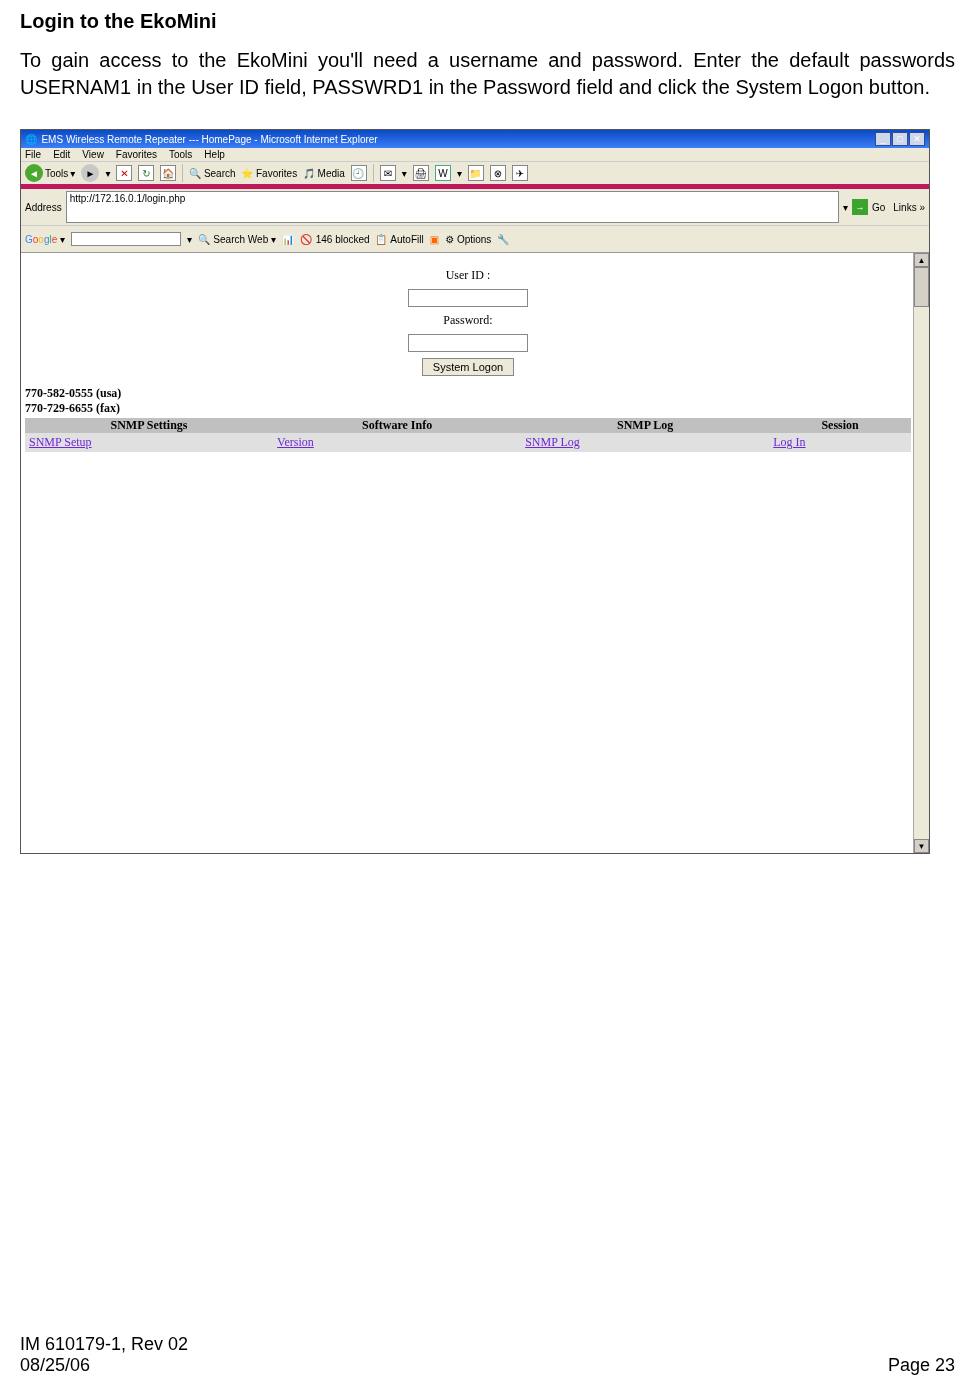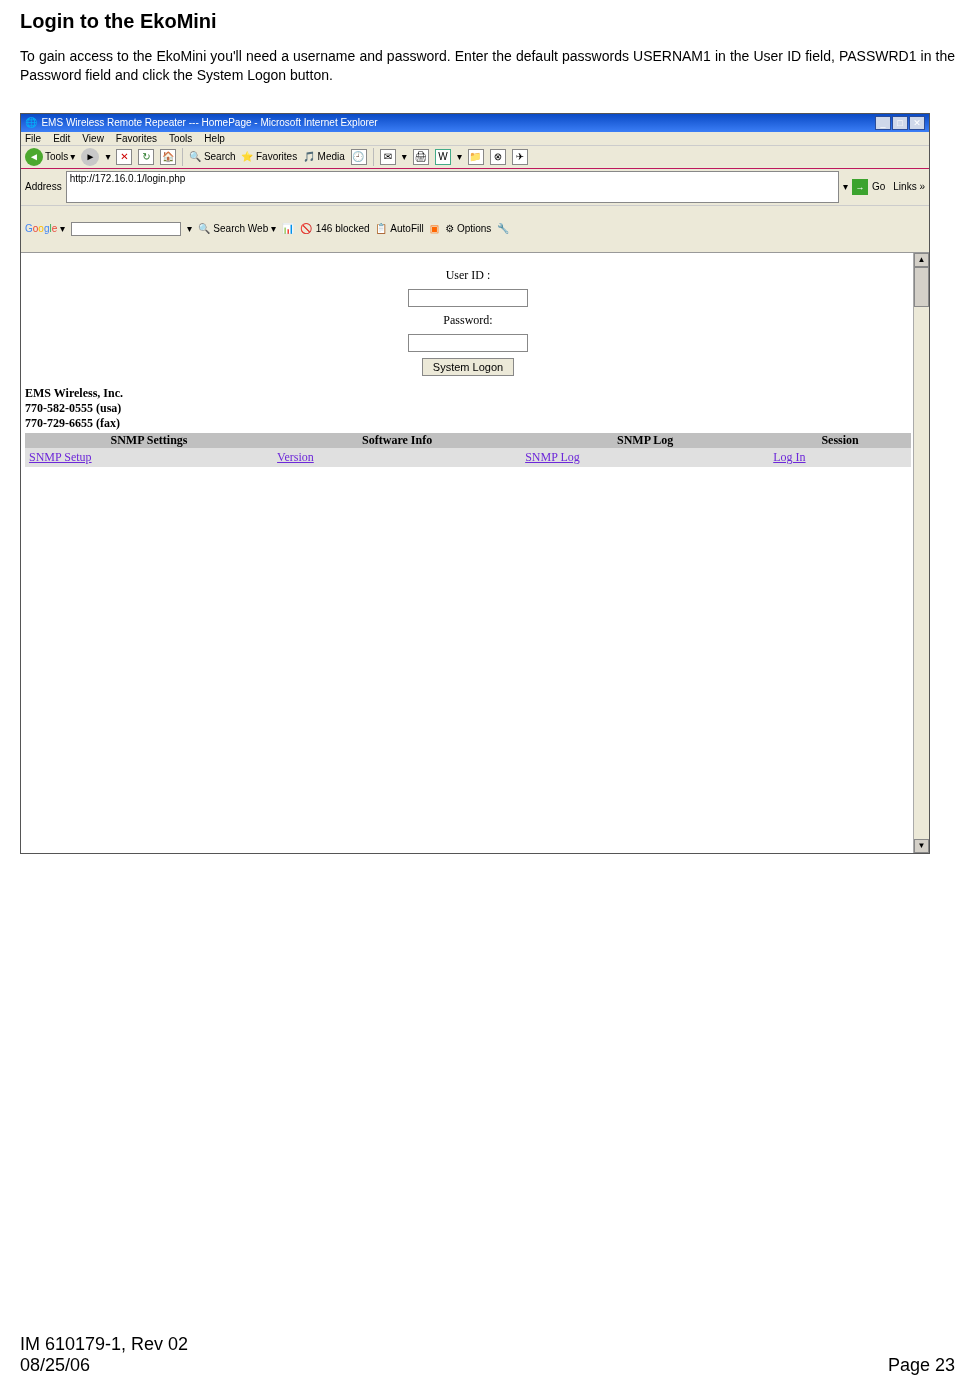--- a/index.html
+++ b/index.html
@@ -11,21 +11,21 @@
     color: #000;
     position: relative;
     padding: 10px 20px;
   }
   .section-title {
     font-size: 20px;
     font-weight: bold;
     margin-bottom: 14px;
   }
   .intro-text {
-    font-size: 14px;
+    font-size: 20px;
     line-height: 1.35;
     text-align: justify;
     margin-bottom: 28px;
   }
   .screenshot {
     width: 910px;
     border: 1px solid #555;
     font-size: 10px;
     background: #fff;
   }
@@ -66,29 +66,29 @@
   .circle-green { width: 18px; height: 18px; border-radius: 50%; background: #4ca82e; display:inline-flex; align-items:center; justify-content:center; color:#fff; font-size:10px;}
   .circle-grey { width: 18px; height: 18px; border-radius: 50%; background: #c8c8c8; display:inline-flex; align-items:center; justify-content:center; }
   .tb-sq { width:16px; height:16px; border:1px solid #888; display:inline-flex; align-items:center; justify-content:center; background:#fff; }
   .sep { width:1px; height:18px; background:#bbb; }
   .address-bar {
     background: #ece9d8;
     padding: 2px 4px;
     display: flex;
     align-items: center;
     gap: 4px;
-    border-top: 1px solid #be185d;
+    border-top: 5px solid #be185d;
   }
   .addr-input {
     flex: 1; background:#fff; border:1px solid #888; padding:1px 3px; height:32px;
   }
   .go-btn { width:16px; height:16px; background:#3ca32e; display:inline-flex; align-items:center; justify-content:center; color:#fff; font-size:9px;}
   .google-bar {
     background: #ece9d8;
-    padding: 16px 4px;
+    padding: 6px 4px;
     display: flex;
     align-items: center;
     gap: 6px;
     border-top: 1px solid #ccc;
     border-bottom: 1px solid #999;
   }
   .g-input { width:110px; background:#fff; border:1px solid #888; height:14px; }
   
   .content-area {
     background:#fff;
@@ -226,21 +226,20 @@
 
       <div class="login-form">
         <div>User ID :</div>
         <input class="txt-input" style="">
         <div>Password:</div>
         <input type="password" class="txt-input" style="">
         <button class="sys-logon-btn">System Logon</button>
       </div>
 
       <div class="contact">
-        <div>EMS Wireless, Inc.</div>
         <div>770-582-0555 (usa)</div>
         <div>770-729-6655 (fax)</div>
       </div>
 
       <table class="nav-table">
         <tbody>
             <tr>
           <th style="width:28%;">SNMP Settings</th>
           <th style="width:28%;">Software Info</th>
           <th style="width:28%;">SNMP Log</th>

